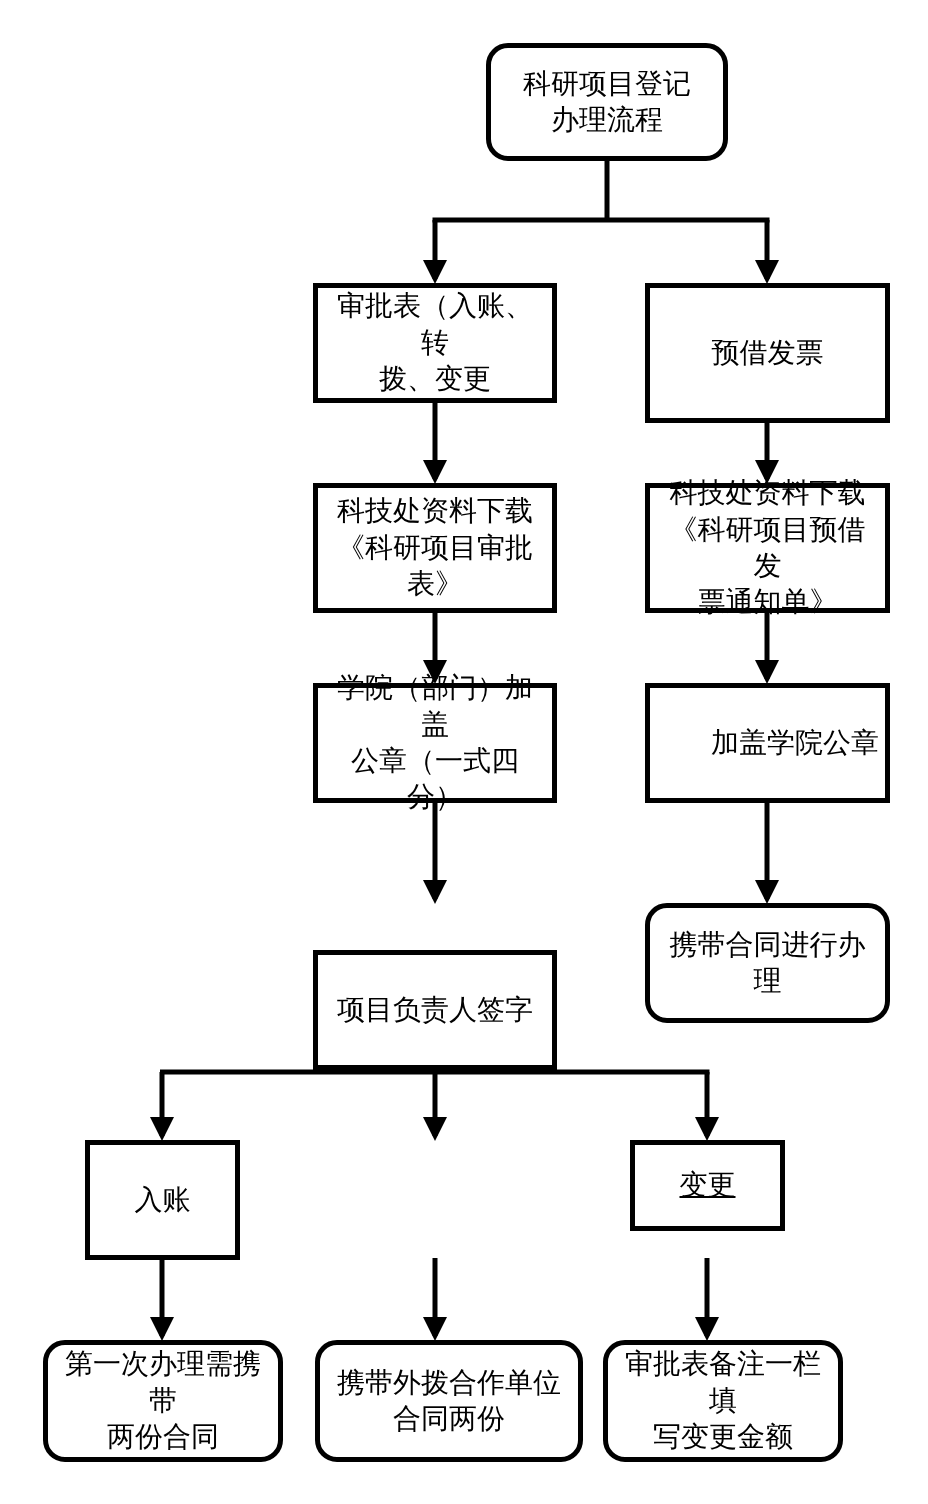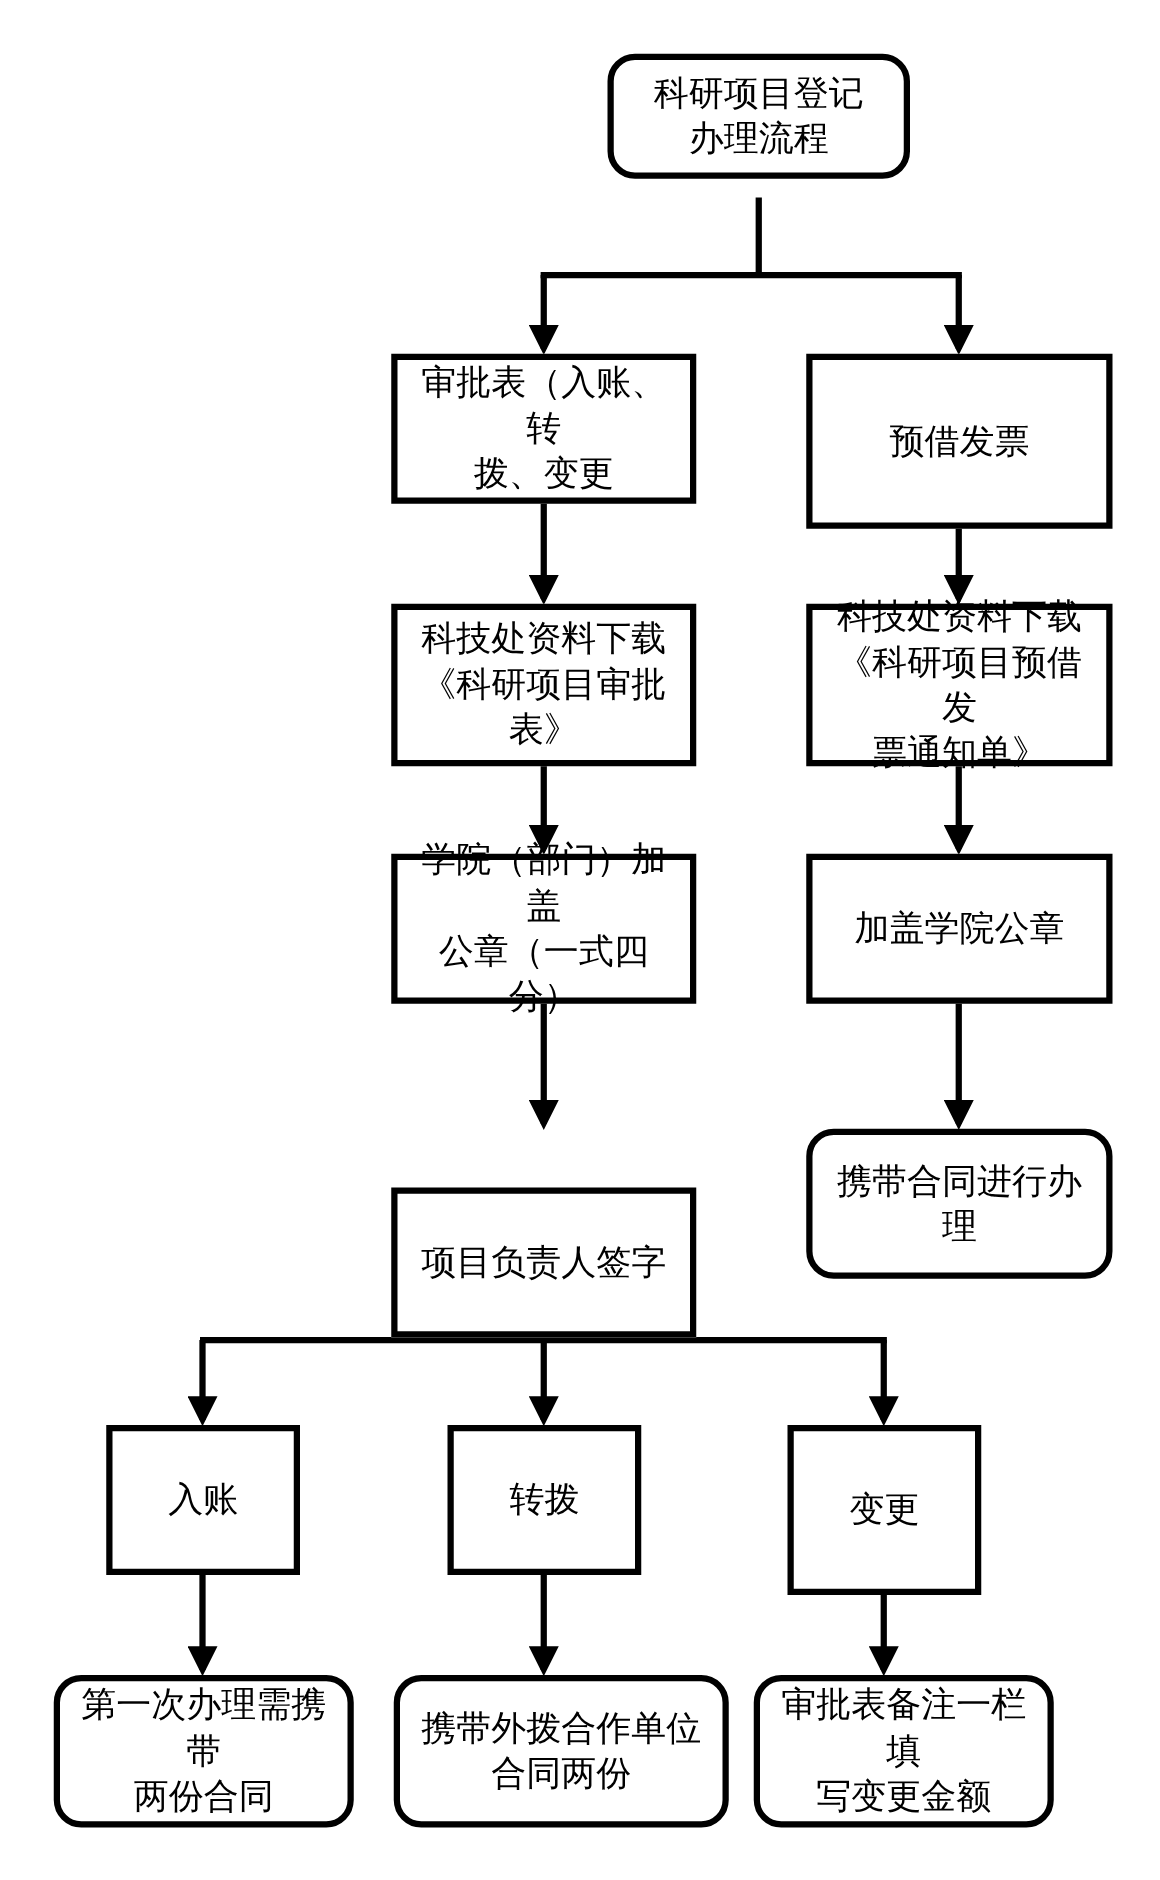--- a/index.html
+++ b/index.html
@@ -36,32 +36,32 @@
     line-height: 1.3;
     padding: 4px 6px;
   }
   .node .lbl {
     white-space: pre-line;
   }
   .rounded {
     border-radius: 22px;
   }
   
-  #n-start            { left: 486px; top: 43px;   width: 242px; height: 100px; }
+  #n-start            { left: 486px; top: 43px;   width: 242px; height: 118px; }
   #n-approval-form    { left: 313px; top: 283px;  width: 244px; height: 120px; }
   #n-borrow-invoice   { left: 645px; top: 283px;  width: 245px; height: 140px; }
   #n-dl-approval      { left: 313px; top: 483px;  width: 244px; height: 130px; }
   #n-dl-invoice       { left: 645px; top: 483px;  width: 245px; height: 130px; }
   #n-dept-seal        { left: 313px; top: 683px;  width: 244px; height: 120px; }
-  #n-college-seal     { left: 645px; top: 683px;  width: 245px; height: 120px; }
+  #n-college-seal     { left: 645px; top: 683px;  width: 245px; height: 120px; justify-content: flex-end; }
   #n-leader-sign      { left: 313px; top: 903px;  width: 244px; height: 120px; margin-top: 47px; }
   #n-bring-contract   { left: 645px; top: 903px;  width: 245px; height: 120px; }
   #n-ruzhang          { left: 85px;  top: 1140px; width: 155px; height: 120px; }
   #n-zhuanbo          { left: 358px; top: 1140px; width: 155px; height: 120px; }
-  #n-biangeng         { left: 630px; top: 1140px; width: 155px; height: 136px; }
+  #n-biangeng         { left: 630px; top: 1140px; width: 155px; height: 91px; text-decoration: underline; }
   #n-first-time       { left: 43px;  top: 1340px; width: 240px; height: 122px; }
   #n-external         { left: 315px; top: 1340px; width: 268px; height: 122px; }
   #n-remark           { left: 587px; top: 1340px; width: 240px; height: 122px; margin-left: 16px; }
 </style>
 </head>
 <body>
 
 <div class="canvas">
 
   <svg class="edges" viewBox="0 0 928 1504" xmlns="http://www.w3.org/2000/svg">
@@ -137,23 +137,20 @@
   </div>
 
   <div class="node rounded" id="n-bring-contract">
     <span class="lbl">携带合同进行办理</span>
   </div>
 
   <div class="node" id="n-ruzhang">
     <span class="lbl">入账</span>
   </div>
 
-  <div class="node" id="n-zhuanbo">
-    <span class="lbl">转拨</span>
-  </div>
 
   <div class="node" id="n-biangeng">
     <span class="lbl">变更</span>
   </div>
 
   <div class="node rounded" id="n-first-time">
     <span class="lbl">第一次办理需携带
 两份合同</span>
   </div>
 

